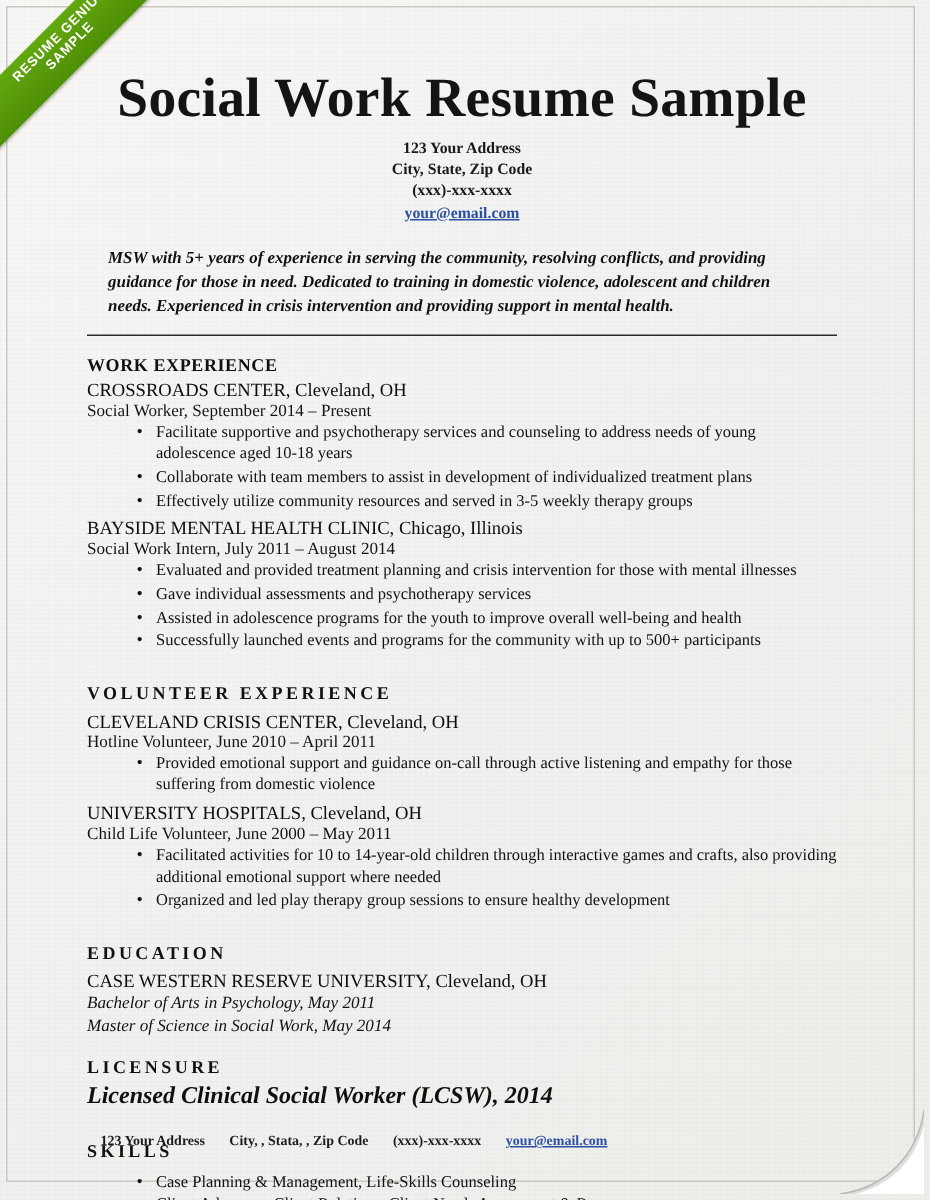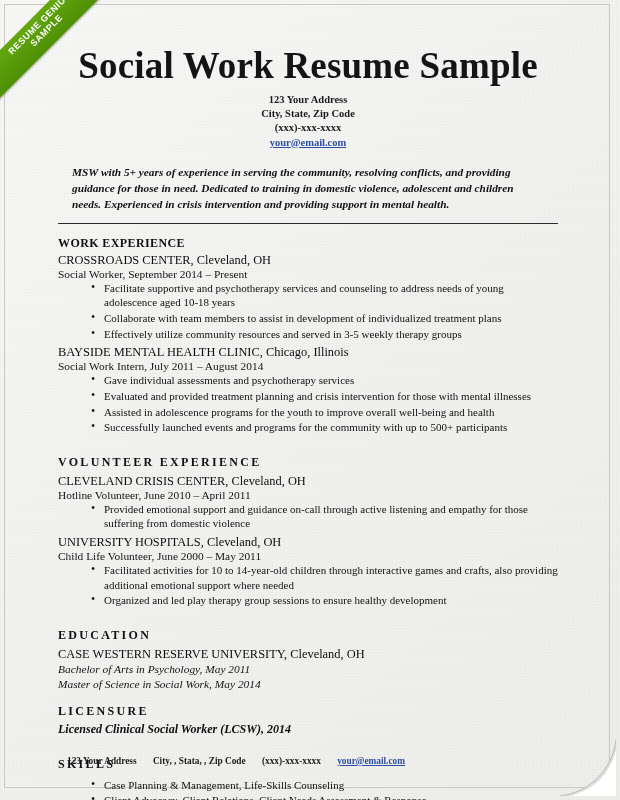--- a/index.html
+++ b/index.html
@@ -169,21 +169,21 @@
   }
   .edu-line {
     font-style: italic;
     font-size: 11.4px;
     color: #121212;
     line-height: 1.3;
   }
   .lic-line {
     font-style: italic;
     font-weight: bold;
-    font-size: 12px;
+    font-size: 16px;
     color: #0f0f0f;
     margin-top: 3px;
   }
   .spacer-sm { height: 8px; }
 
   
   .footer {
     position: absolute;
     left: 67px;
     top: 756px;
@@ -243,22 +243,22 @@
           <li>Facilitate supportive and psychotherapy services and counseling to address needs of young adolescence aged 10-18 years</li>
           <li>Collaborate with team members to assist in development of individualized treatment plans</li>
           <li>Effectively utilize community resources and served in 3-5 weekly therapy groups</li>
         </ul>
       </div>
 
       <div>
         <div class="org">BAYSIDE MENTAL HEALTH CLINIC, Chicago, Illinois</div>
         <div class="role">Social Work Intern, July 2011 – August 2014</div>
         <ul class="bullets">
+          <li>Evaluated and provided treatment planning and crisis intervention for those with mental illnesses</li>
           <li>Gave individual assessments and psychotherapy services</li>
-          <li>Evaluated and provided treatment planning and crisis intervention for those with mental illnesses</li>
           <li>Assisted in adolescence programs for the youth to improve overall well-being and health</li>
           <li>Successfully launched events and programs for the community with up to 500+ participants</li>
         </ul>
       </div>
     </div>
 
     <div class="spacer-sm"></div>
 
     <div class="section-block">
       <div class="section-heading">VOLUNTEER EXPERIENCE</div>

